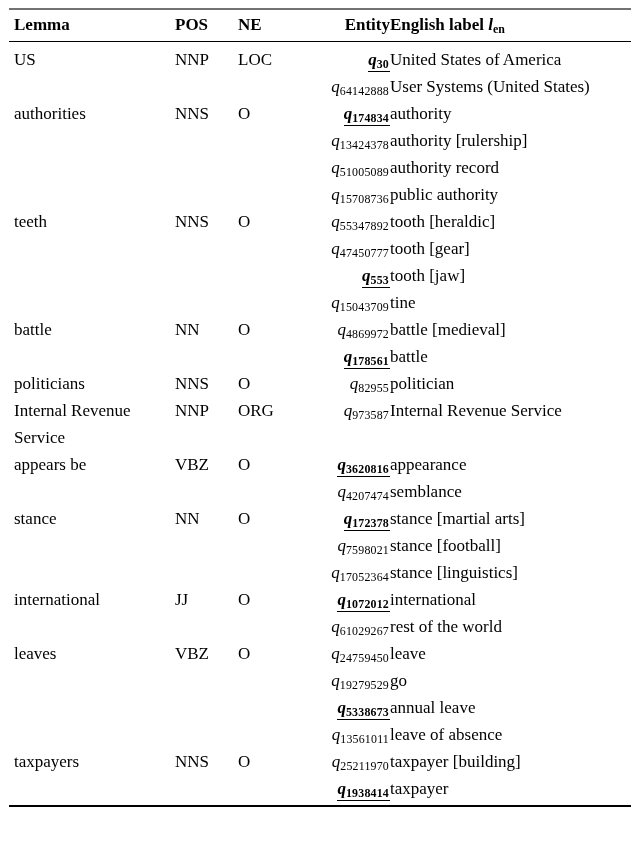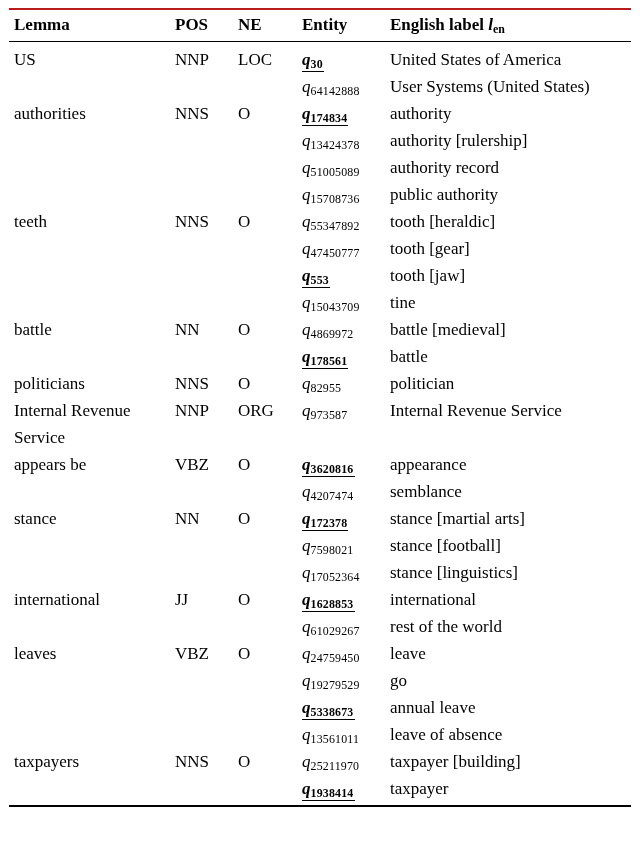--- a/index.html
+++ b/index.html
@@ -11,21 +11,21 @@
     font-family: "Liberation Serif", serif;
     font-size: 17px;
     overflow: hidden;
   }
   .wrap {
     padding: 8px 9px 0 9px;
   }
   table.paper-table {
     width: 100%;
     border-collapse: collapse;
-    border-top: 2px solid #b91c1c;
+    border-top: 2px solid #737373;
     border-bottom: 2px solid #000;
     table-layout: fixed;
   }
   thead th {
     text-align: left;
     font-weight: bold;
     font-size: 17px;
     line-height: 20px;
     padding: 5px 0 6px 0;
     border-bottom: 1px solid #000;
@@ -35,21 +35,21 @@
     vertical-align: top;
     line-height: 27px;
     font-size: 17px;
   }
   tbody tr:first-child td { padding-top: 4px; }
   tbody tr:last-child td { padding-bottom: 3px; }
 
   .col-lemma  { width: 166px; padding-left: 5px; }
   .col-pos    { width: 63px; }
   .col-ne     { width: 64px; }
-  .col-entity { width: 88px; }
+  .col-entity { width: 88px; text-align: right; }
   .col-label  { width: auto; }
 
   .entity {
     display: inline-block;
     line-height: normal;
     padding: 0 1px 1px 0;
   }
   .entity.selected {
     border-bottom: 1px solid #000;
     font-weight: bold;
@@ -213,21 +213,21 @@
           <td class="col-lemma"></td>
           <td class="col-pos"></td>
           <td class="col-ne"></td>
           <td class="col-entity"><span class="entity"><i>q</i><sub>17052364</sub></span></td>
           <td class="col-label">stance [linguistics]</td>
         </tr>
         <tr>
           <td class="col-lemma">international</td>
           <td class="col-pos">JJ</td>
           <td class="col-ne">O</td>
-          <td class="col-entity"><span class="entity selected"><i>q</i><sub>1628853</sub></span></td>
+          <td class="col-entity"><span class="entity selected"><i>q</i><sub>1072012</sub></span></td>
           <td class="col-label">international</td>
         </tr>
         <tr>
           <td class="col-lemma"></td>
           <td class="col-pos"></td>
           <td class="col-ne"></td>
           <td class="col-entity"><span class="entity"><i>q</i><sub>61029267</sub></span></td>
           <td class="col-label">rest of the world</td>
         </tr>
         <tr>

